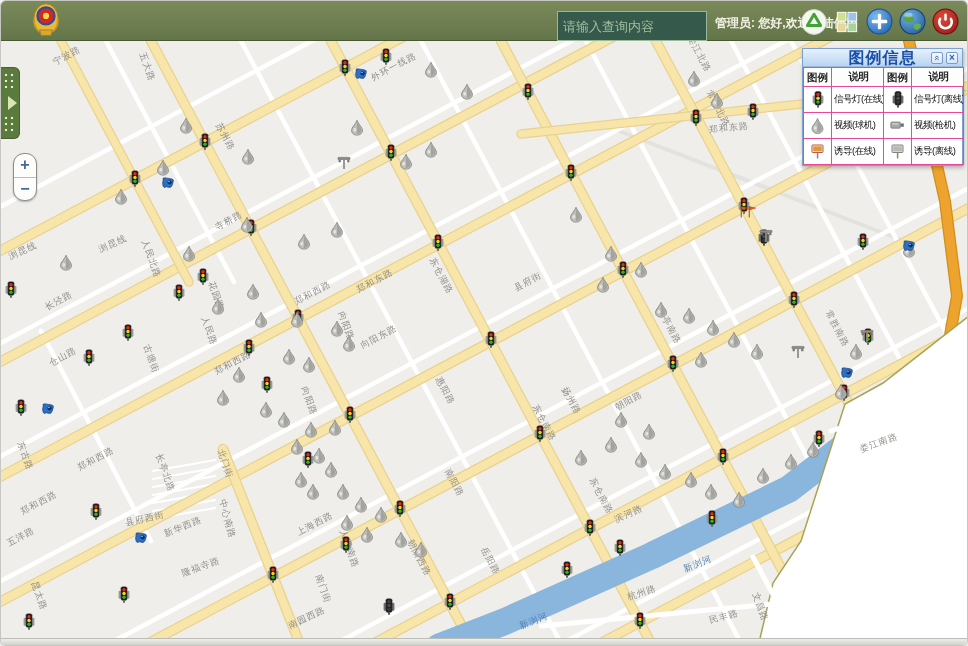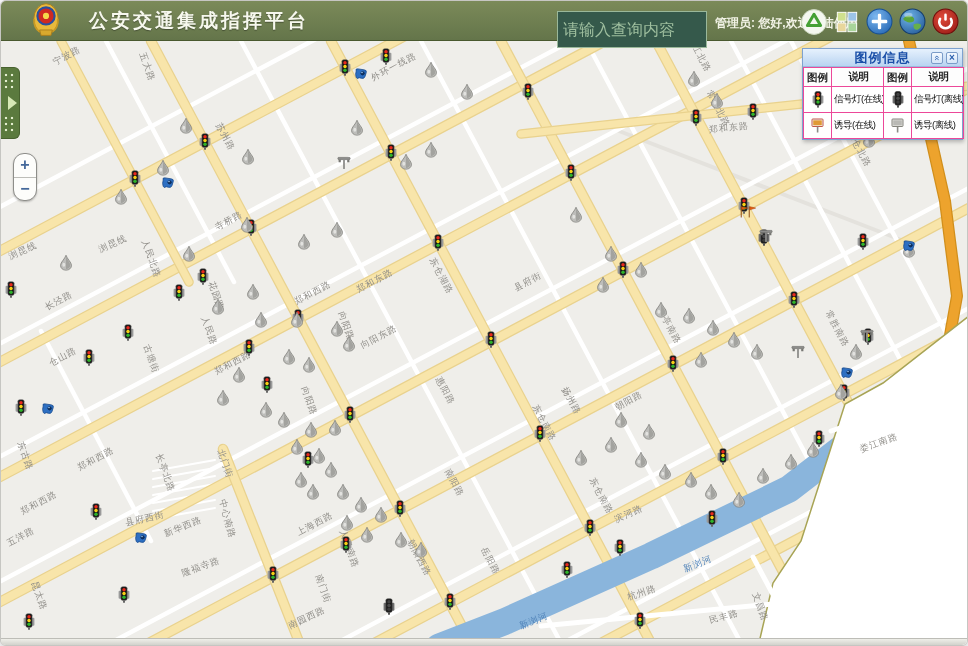--- a/index.html
+++ b/index.html
@@ -12,22 +12,22 @@
   .road-label{position:absolute;z-index:1;font-size:9px;color:#8f8d88;white-space:nowrap;
               transform-origin:center;letter-spacing:1px;pointer-events:none}
   .river-label{color:#4f82b8}
   .marker{position:absolute;z-index:2;transform:translate(-50%,-58%);cursor:pointer;line-height:0}
   
   .header{position:absolute;left:0;top:0;width:100%;height:40px;z-index:6;
           background:linear-gradient(#7b8a59,#64754a);border-bottom:1px solid #49592f}
   .logo{position:absolute;left:26px;top:0;width:40px;height:40px;line-height:0}
   .app-title{position:absolute;left:88px;top:7px;font-size:19px;font-weight:bold;color:#f7f8ee;
              letter-spacing:3px;text-shadow:0 1px 1px rgba(0,0,0,.35);white-space:nowrap}
-  .search-input{position:absolute;left:556px;top:10px;width:150px;height:37px;background:#35594b;
-                border:1px solid #9ab89a;color:#fdba74;font-size:16px;padding:1px 5px;outline:none}
+  .search-input{position:absolute;left:556px;top:10px;width:150px;height:30px;background:#35594b;
+                border:1px solid #9ab89a;color:#fdba74;font-size:13px;padding:1px 5px;outline:none}
   .search-input::placeholder{color:#9fbf9f}
   .welcome{position:absolute;left:714px;top:14px;font-size:12px;font-weight:bold;color:#f2f3e6;white-space:nowrap}
   .hicons{position:absolute;right:8px;top:7px;display:flex;gap:6px;align-items:center}
   .hicon{width:27px;height:27px;display:inline-flex;align-items:center;justify-content:center;cursor:pointer;line-height:0}
   
   .handle{position:absolute;left:0;top:66px;width:19px;height:72px;z-index:5;background:#5b7a3e;
           border:1px solid #48622f;border-left:none;border-radius:0 6px 6px 0;cursor:pointer;
           display:flex;flex-direction:column;align-items:center;justify-content:space-between;padding:5px 0}
   .dots{width:12px;height:17px;
         background-image:radial-gradient(circle at 2px 2px,rgba(235,245,215,.95) 1.2px,transparent 1.6px);
@@ -37,21 +37,21 @@
   
   .zoomctl{position:absolute;left:12px;top:152px;width:24px;z-index:5;background:#fdfdfb;
            border:1px solid #8e8e8a;border-radius:11px;overflow:hidden;box-shadow:0 1px 2px rgba(0,0,0,.25)}
   .zbtn{height:23px;text-align:center;font-size:16px;font-weight:bold;color:#44689a;line-height:22px;cursor:pointer;user-select:none}
   .zbtn2{border-top:1px solid #bdbdb8}
   
   .legend{position:absolute;left:801px;top:47px;width:161px;z-index:5;background:#fff;
           border:1px solid #7ea2cf;box-shadow:1px 2px 4px rgba(0,0,0,.25);font-size:10px}
   .lg-title{position:relative;height:18px;background:linear-gradient(#e6f1fd,#b9d4f1);
             border-bottom:1px solid #9db9dd;text-align:center}
-  .lg-title-text{font-size:13px;font-weight:bold;color:#1a4fa8;line-height:18px;letter-spacing:1px}
+  .lg-title-text{font-size:16px;font-weight:bold;color:#1a4fa8;line-height:18px;letter-spacing:1px}
   .lg-btn{position:absolute;top:3px;width:12px;height:12px;border:1px solid #7b9cc8;border-radius:2px;
           background:linear-gradient(#f4f9ff,#d6e6f8);color:#2a5fae;text-align:center;cursor:pointer;line-height:10px}
   .lg-collapse{right:19px}
   .lg-collapse::before{content:"«";display:inline-block;transform:rotate(90deg);font-size:9px}
   .lg-close{right:4px}
   .lg-close::before{content:"×";font-size:10px;font-weight:bold}
   .legend table{width:100%;border-collapse:collapse;table-layout:fixed}
   .legend th,.legend td{border:1px solid #ec4899;overflow:hidden;white-space:nowrap}
   .legend th{height:19px;font-size:10.5px;font-weight:bold;color:#222;background:#fdfdfd;text-align:center}
   .legend td{height:26px}
@@ -1021,21 +1021,20 @@
     </div>
 
   <div class="header">
     <span class="logo"><svg viewBox="0 0 40 42" width="38" height="38">
           <ellipse cx="20" cy="20" rx="13.5" ry="17" fill="#e9b93c" stroke="#a87d1d"></ellipse>
           <path d="M7 20 Q6 29 13 34 M33 20 Q34 29 27 34" stroke="#c79a26" fill="none" stroke-width="2"></path>
           <ellipse cx="20" cy="16.5" rx="9.5" ry="9.5" fill="#cf2921" stroke="#2b4f9e" stroke-width="2.4"></ellipse>
           <circle cx="20" cy="16.5" r="3.4" fill="#f5d84a"></circle>
           <path d="M13 32 L27 32 L25.5 38 L14.5 38 Z" fill="#d9a92e" stroke="#a87d1d"></path>
         </svg></span>
-    <h1 class="app-title">公安交通集成指挥平台</h1>
     <input class="search-input" placeholder="请输入查询内容" style="">
     <span class="welcome">管理员: 您好,欢迎登陆使用</span>
     <div class="hicons">
         <span class="hicon">
           <svg viewBox="0 0 26 26" width="26" height="26">
             <circle cx="13" cy="13" r="12.4" fill="#f4f7ef" stroke="#cdd8c0"></circle>
             <path d="M13 5.2 L19.6 16.4 H6.4 Z" fill="none" stroke="#45a035" stroke-width="3" stroke-linejoin="round"></path>
           </svg>
         </span>
         <span class="hicon">
@@ -1132,20 +1131,35 @@
                 <rect x="8.8" y="4.5" width="2.6" height="8" rx="1" fill="#6e6e6e"></rect>
                 <rect x="3" y="0.6" width="6" height="13.5" rx="1.6" fill="#1d1d1d" stroke="#333" stroke-width="0.7"></rect>
                 <circle cx="6" cy="3.6" r="1.75" fill="#424242"></circle>
                 <circle cx="6" cy="7.3" r="1.75" fill="#4a4a4a"></circle>
                 <circle cx="6" cy="11" r="1.75" fill="#3a3a3a"></circle>
                 <rect x="5" y="14" width="2" height="2.6" fill="#555"></rect>
               </svg></td>
             <td class="lg-lb">信号灯(离线)</td>
           </tr>
           <tr>
+            <td class="lg-ic"><svg width="13" height="16" viewBox="0 0 13 16">
+                <path d="M6.5 0.5 C7.6 4.2 12 7.6 12 10.6 A5.5 5 0 0 1 1 10.6 C1 7.6 5.4 4.2 6.5 0.5 Z" fill="#bdbdba" stroke="#82827c" stroke-width="0.8"></path>
+                <path d="M6.5 1.5 C7.3 4.5 10.6 7.6 10.8 10.2 A4.3 4 0 0 1 6.5 14.2 Z" fill="#a3a39f"></path>
+                <ellipse cx="4.3" cy="10" rx="1.5" ry="2" fill="#e2e2df"></ellipse>
+              </svg></td>
+            <td class="lg-lb">视频(球机)</td>
+            <td class="lg-ic"><svg width="15" height="11" viewBox="0 0 15 11">
+                <rect x="0.8" y="2" width="9.5" height="6.2" rx="1" fill="#a9a9a5" stroke="#6f6f6b" stroke-width="0.7"></rect>
+                <rect x="10.3" y="3.4" width="3.6" height="3.4" fill="#82827e"></rect>
+                <circle cx="12" cy="5.1" r="1.1" fill="#3f77a8"></circle>
+                <rect x="2" y="3" width="6.5" height="1.6" fill="#c9c9c5"></rect>
+              </svg></td>
+            <td class="lg-lb">视频(枪机)</td>
+          </tr>
+          <tr>
             <td class="lg-ic"><svg width="13" height="15" viewBox="0 0 13 15">
                 <rect x="1" y="1" width="11" height="7.5" rx="0.8" fill="#f3f3ee" stroke="#bb4433" stroke-width="0.9"></rect>
                 <rect x="2.2" y="2.3" width="8.6" height="5" fill="#e09a35"></rect>
                 <rect x="5.8" y="8.5" width="1.6" height="6" fill="#8a8a86"></rect>
               </svg></td>
             <td class="lg-lb">诱导(在线)</td>
             <td class="lg-ic"><svg width="13" height="15" viewBox="0 0 13 15">
                 <rect x="1" y="1" width="11" height="7.5" rx="0.8" fill="#e3e3df" stroke="#77776f" stroke-width="0.9"></rect>
                 <rect x="2.2" y="2.3" width="8.6" height="5" fill="#b9b9b5"></rect>
                 <rect x="5.8" y="8.5" width="1.6" height="6" fill="#8a8a86"></rect>

